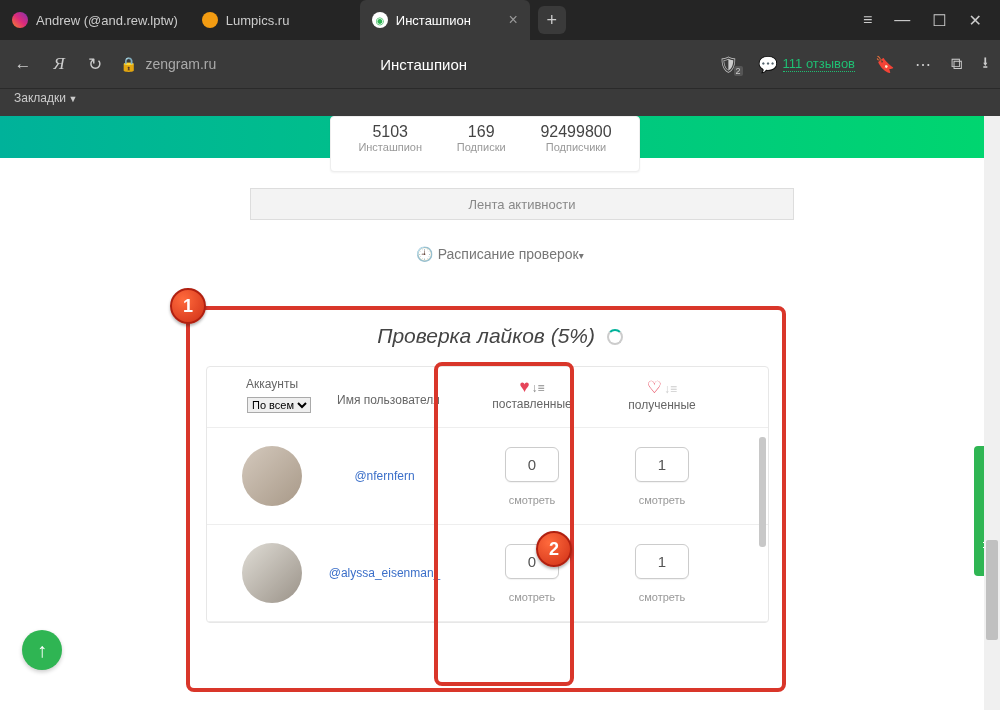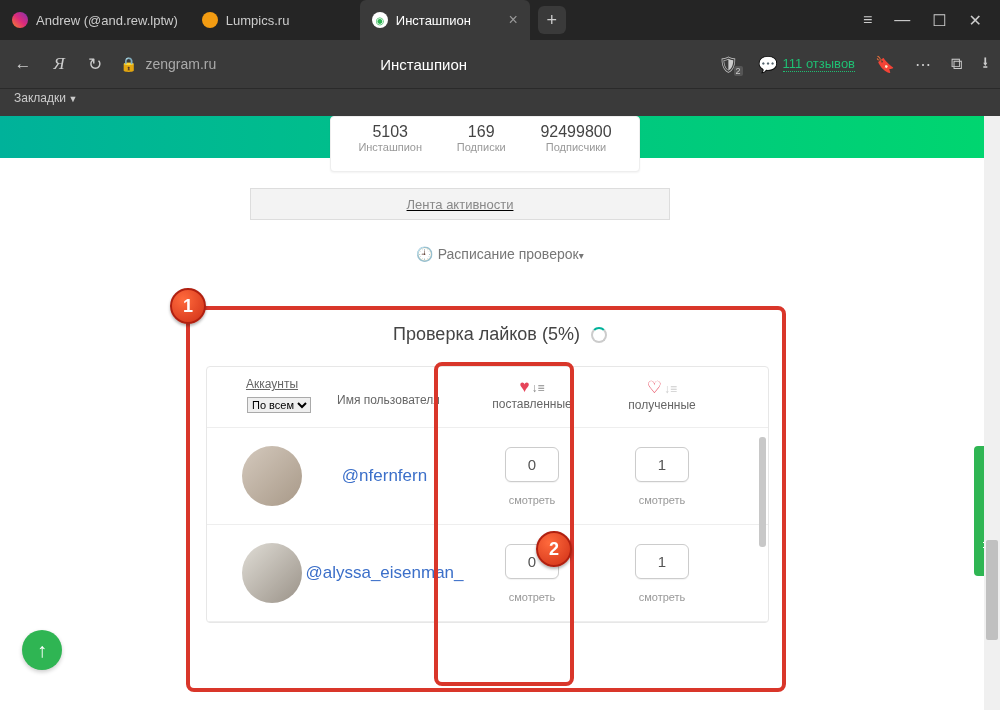--- a/index.html
+++ b/index.html
@@ -22,47 +22,47 @@
 .bookmarks { height: 28px; background: #3a3a3a; color: #ccc; font-size: 12px; padding: 2px 14px; border-top: 1px solid #2a2a2a; }
 
 .content { position: relative; height: 594px; background: #fff; overflow: hidden; }
 .greenbar { height: 42px; background: linear-gradient(90deg, #00b29a, #00d66f); }
 
 .stats-card { position: absolute; top: 0; left: 330px; width: 310px; height: 56px; background: #fff; border: 1px solid #eee; border-radius: 4px; display: flex; justify-content: space-around; padding: 6px 10px; box-shadow: 0 1px 2px rgba(0,0,0,0.05); }
 .stat { text-align: center; }
 .stat .num { font-size: 16px; color: #444; }
 .stat .lbl { font-size: 11px; color: #999; }
 
-.tabs-row { position: absolute; top: 72px; left: 250px; width: 420px; height: 32px; display: flex; border: 1px solid #ddd; text-decoration: underline; }
+.tabs-row { position: absolute; top: 72px; left: 250px; width: 544px; height: 32px; display: flex; border: 1px solid #ddd; }
 .subtab { flex: 1; display: flex; align-items: center; justify-content: center; font-size: 13px; }
 .subtab.inactive { background: #f3f3f3; color: #888; }
 .subtab.active { background: #00a88e; color: #fff; }
 
 .schedule { position: absolute; top: 130px; width: 100%; text-align: center; color: #777; font-size: 14px; }
 
 .annot-box-1 { position: absolute; top: 190px; left: 186px; width: 600px; height: 386px; border: 4px solid #d9362a; border-radius: 8px; }
 .annot-box-2 { position: absolute; top: 246px; left: 434px; width: 140px; height: 324px; border: 4px solid #d9362a; border-radius: 8px; z-index: 5; }
 .marker { position: absolute; width: 36px; height: 36px; border-radius: 50%; background: radial-gradient(circle at 35% 30%, #ff6a3c, #d03017); color: #fff; font-weight: bold; display: flex; align-items: center; justify-content: center; font-size: 18px; border: 2px solid #b02010; z-index: 10; box-shadow: 0 2px 3px rgba(0,0,0,0.3); }
 
-.section-title { position: absolute; top: 208px; width: 100%; text-align: center; font-size: 18px; color: #444; }
+.section-title { position: absolute; top: 208px; width: 100%; text-align: center; font-size: 21px; color: #444; font-style: italic; }
 .spinner { display: inline-block; width: 16px; height: 16px; border: 2px solid #ccc; border-top-color: #00b29a; border-radius: 50%; vertical-align: middle; margin-left: 6px; }
 
 .table-card { position: absolute; top: 250px; left: 206px; width: 563px; background: #fff; border: 1px solid #e7e7e7; border-radius: 4px; }
 .thead { display: flex; padding: 10px 0 14px; border-bottom: 1px solid #eee; }
-.col-acc { width: 130px; text-align: center; font-size: 12px; color: #666; text-decoration: underline; }
+.col-acc { width: 130px; text-align: center; font-size: 12px; color: #666; }
 .col-acc select { margin-top: 6px; font-size: 11px; border: 1px solid #aaa; margin-left: 14px; }
 .col-user { width: 130px; font-size: 12px; color: #666; padding-top: 16px; }
 .col-h { width: 130px; text-align: center; font-size: 12px; color: #666; }
 .heart-fill { color: #e6455a; font-size: 17px; }
 .heart-out { color: #e6455a; font-size: 17px; }
 .sort-ico { color: #888; font-size: 12px; margin-left: 2px; }
 
 .trow { display: flex; align-items: center; padding: 18px 0; border-bottom: 1px solid #eee; }
 .avatar { width: 60px; height: 60px; border-radius: 50%; background: linear-gradient(135deg,#d4c9bd,#a89988); margin-left: 35px; }
-.uname { width: 165px; text-align: center; font-size: 17px; }
+.uname { width: 165px; text-align: center; font-size: 12px; }
 .uname a { color: #3b6fc9; text-decoration: none; }
 .cell { width: 130px; text-align: center; }
 .count-btn { display: inline-block; border: 1px solid #ccc; border-radius: 6px; padding: 8px 22px; font-size: 15px; color: #555; background: #fff; box-shadow: 0 1px 1px rgba(0,0,0,0.05); }
 .view-lbl { font-size: 11px; color: #999; margin-top: 12px; }
 
 .scroll-ind { position: absolute; right: 2px; top: 70px; width: 7px; height: 110px; background: #c8c8c8; border-radius: 3px; }
 
 .help-tab { position: absolute; right: 0; top: 330px; width: 26px; height: 130px; background: #2fb553; color: #fff; font-size: 11px; writing-mode: vertical-rl; text-align: center; display: flex; align-items: center; justify-content: center; transform: rotate(180deg); border-radius: 0 4px 4px 0; }
 
 .scroll-up { position: absolute; left: 22px; bottom: 40px; width: 40px; height: 40px; border-radius: 50%; background: #2fb553; color: #fff; display: flex; align-items: center; justify-content: center; font-size: 20px; box-shadow: 0 2px 4px rgba(0,0,0,0.2); }

